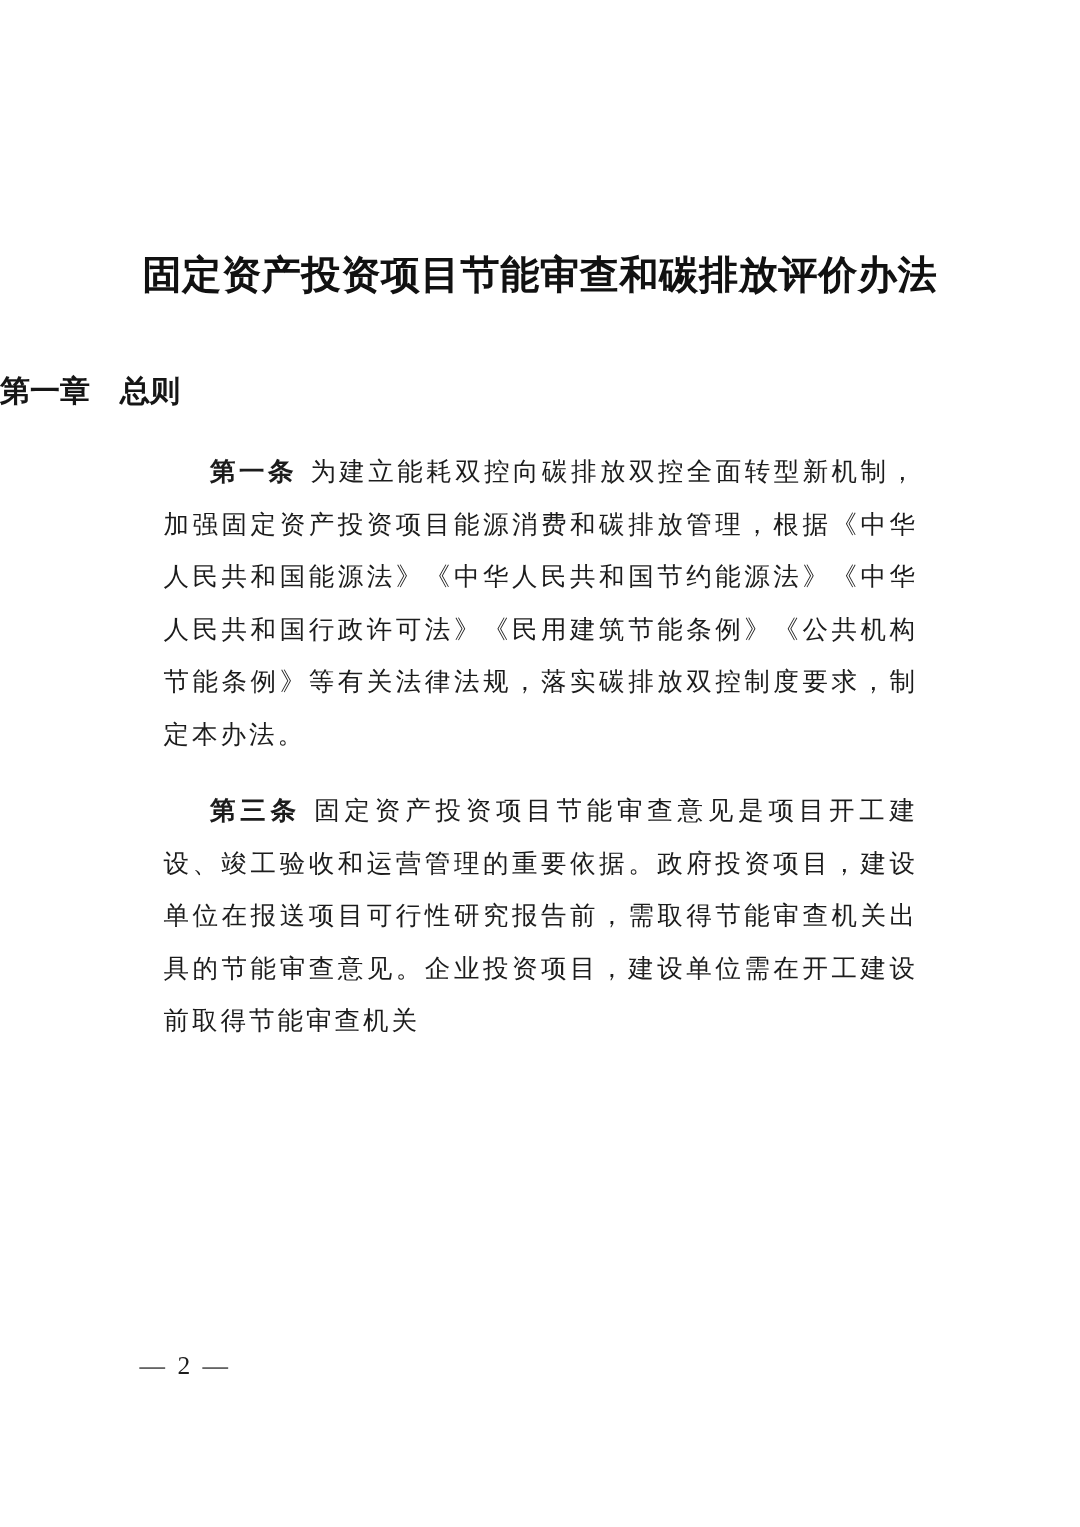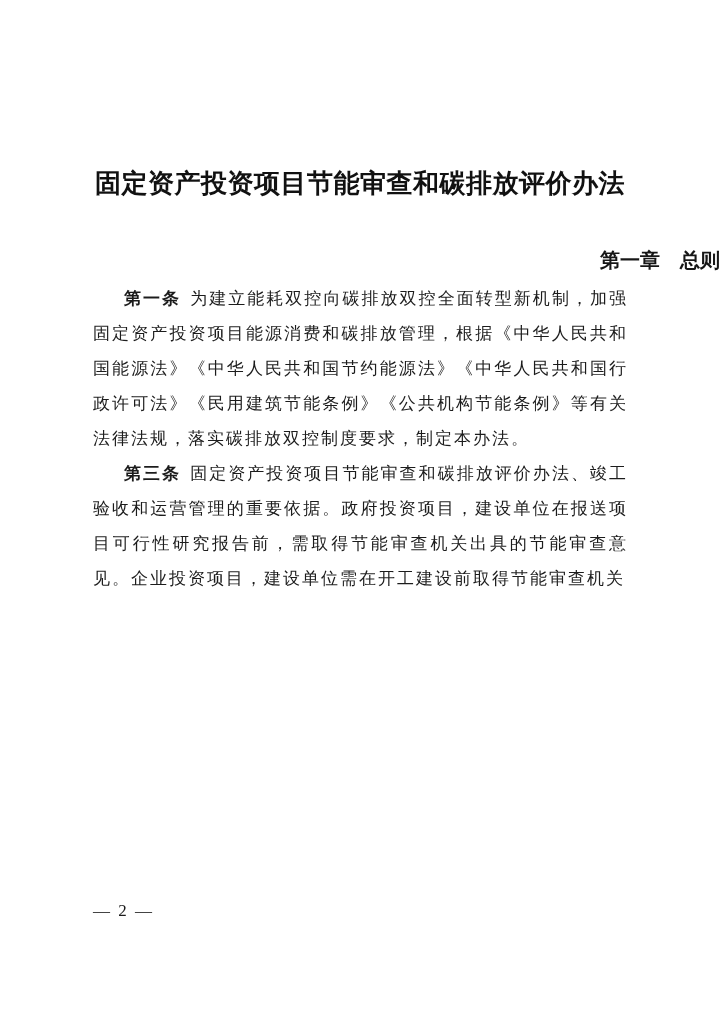--- a/index.html
+++ b/index.html
@@ -27,21 +27,21 @@
     letter-spacing: 0.5px;
     color: #111111;
     white-space: nowrap;
     margin-top: 16px;
   }
   .chapter-heading {
     position: absolute;
     top: 247px;
     left: 0;
     width: 720px;
-    text-align: right;
+    text-align: left;
     font-family: "Liberation Sans", "DejaVu Sans", sans-serif;
     font-size: 20px;
     font-weight: bold;
     color: #161616;
   }
   .chapter-heading .chapter-number {
     margin-right: 20px;
   }
   .doc-body {
     position: absolute;
@@ -49,21 +49,21 @@
     left: 93px;
     width: 535px;
     font-size: 17px;
     line-height: 35px;
     letter-spacing: 2px;
     text-align: justify;
     text-justify: inter-ideograph;
     color: #1c1c1c;
   }
   .doc-body p {
-    margin: 0;
+    margin: 16px;
     padding: 0;
     text-indent: 31px;
   }
   .doc-body .term {
     font-weight: bold;
     margin-right: 9px;
   }
   .page-footer {
     position: absolute;
     top: 901px;
@@ -81,18 +81,18 @@
   <h1 class="doc-title">固定资产投资项目节能审查和碳排放评价办法</h1>
 
   <div class="chapter-heading">
     <span class="chapter-number">第一章</span><span class="chapter-name">总则</span>
   </div>
 
   <div class="doc-body">
     <p><span class="term">第一条</span><span>为建立能耗双控向碳排放双控全面转型新机制，加强固定资产投资项目能源消费和碳排放管理，根据《中华人民共和国能源法》《中华人民共和国节约能源法》《中华人民共和国行政许可法》《民用建筑节能条例》《公共机构节能条例》等有关法律法规，落实碳排放双控制度要求，制定本办法。</span></p>
 
 
-    <p><span class="term">第三条</span><span>固定资产投资项目节能审查和碳排放评价办法、竣工验收和运营管理的重要依据。政府投资项目，建设单位在报送项目可行性研究报告前，需取得节能审查机关出具的节能审查意见。企业投资项目，建设单位需在开工建设前取得节能审查机关</span></p>
+    <p><span class="term">第三条</span><span>固定资产投资项目节能审查意见是项目开工建设、竣工验收和运营管理的重要依据。政府投资项目，建设单位在报送项目可行性研究报告前，需取得节能审查机关出具的节能审查意见。企业投资项目，建设单位需在开工建设前取得节能审查机关</span></p>
   </div>
 
   <div class="page-footer">— 2 —</div>
 
 </div>
 
 </body></html>

